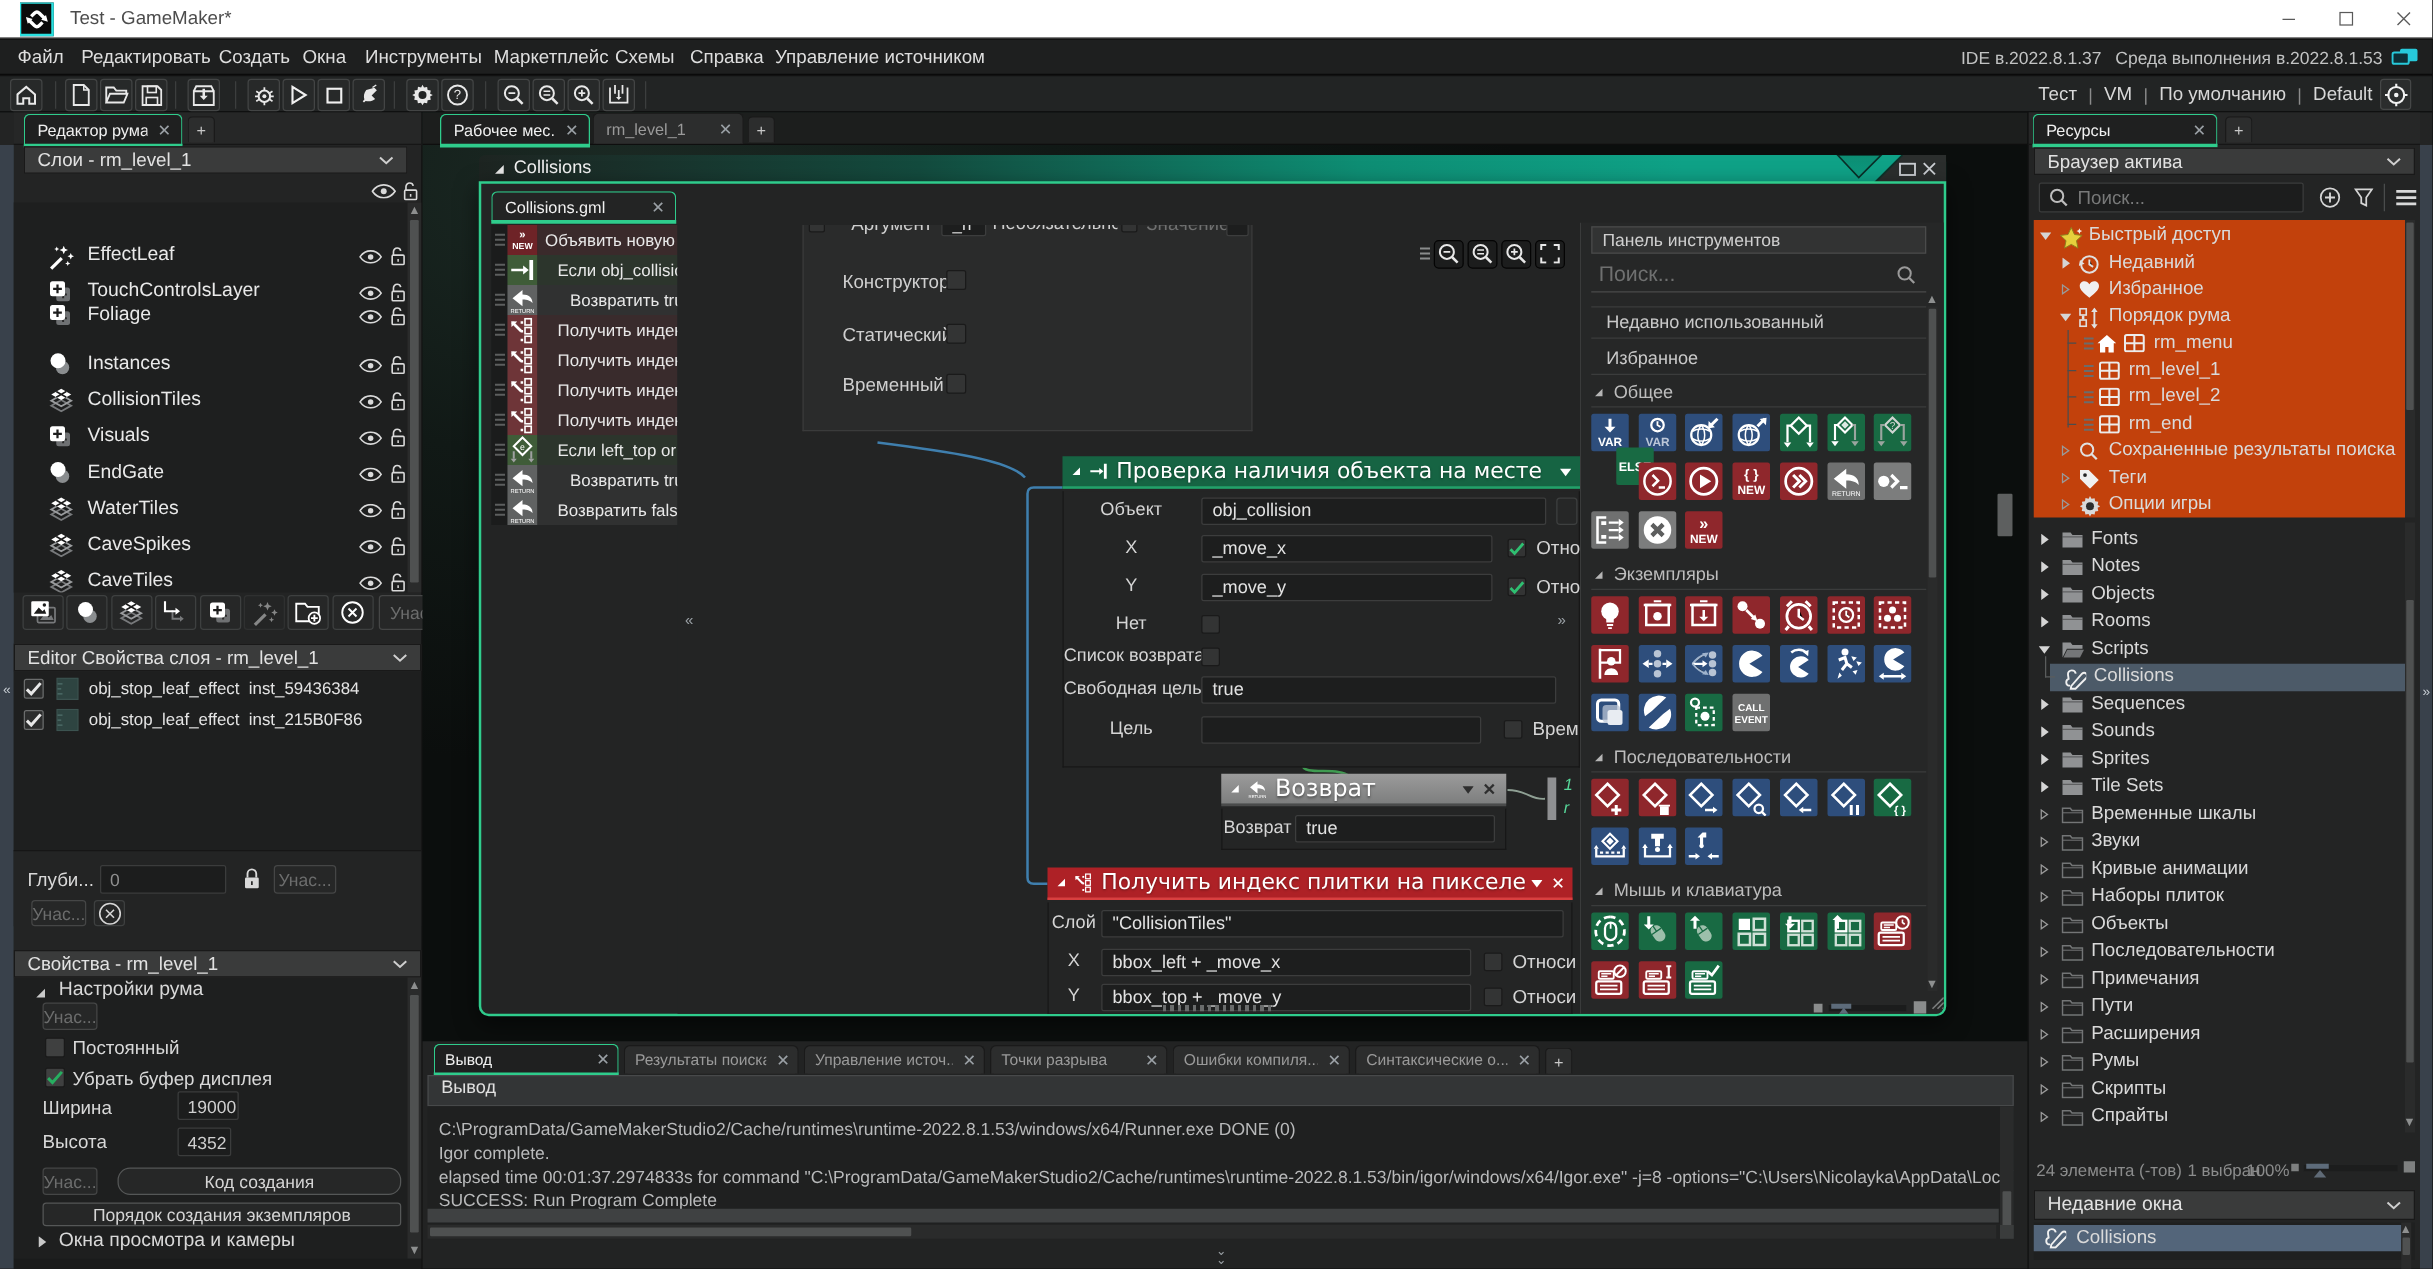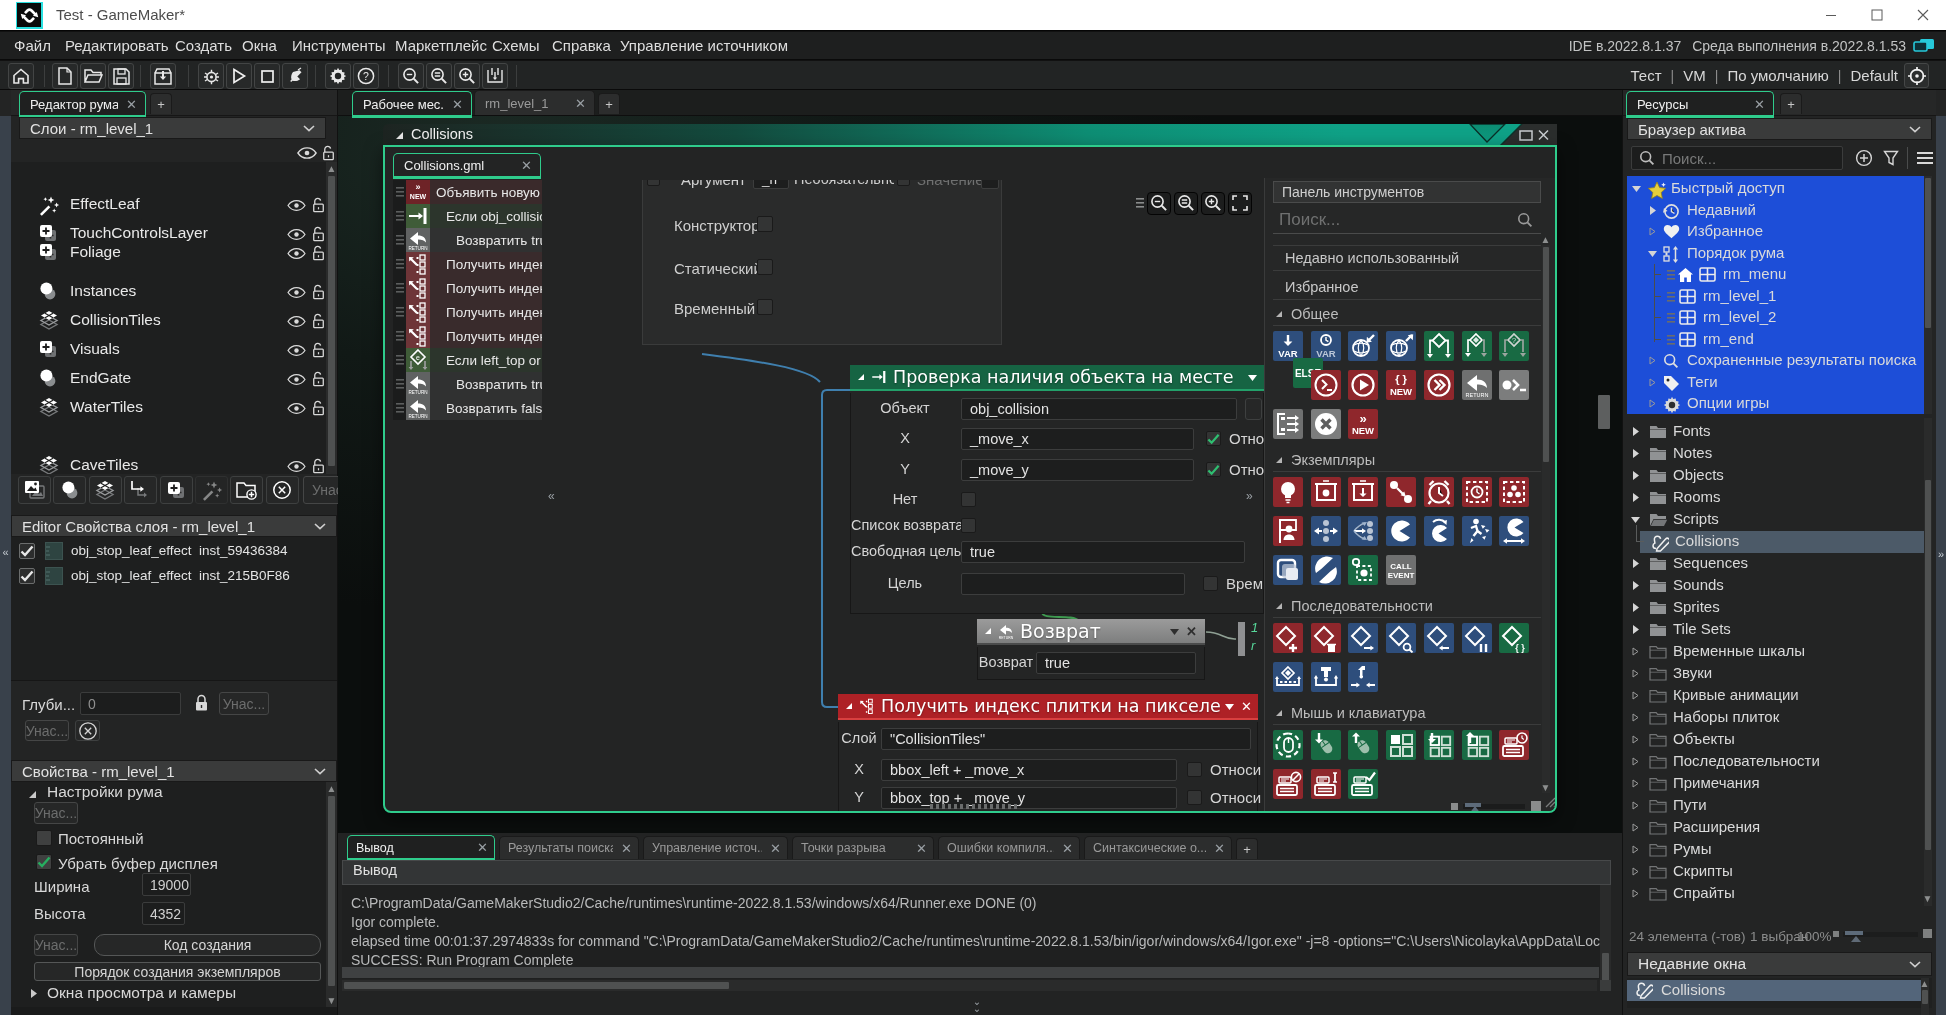--- a/index.html
+++ b/index.html
@@ -458,20 +458,44 @@
             </svg>
           </div>
           <div class="icn" style="position: absolute; left: 301px; top: 6px;">
             <svg width="13" height="16" viewBox="0 0 15 18">
               <path fill="none" stroke="#d9d9d9" stroke-width="1.5" d="M3.2 8V4.8A3.4 3.4 0 0 1 6.6 1.4c1.7 0 3 1.1 3.3 2.6"></path>
               <rect x="2" y="8" width="11" height="8.6" rx="1" fill="none" stroke="#d9d9d9" stroke-width="1.5"></rect>
               <path stroke="#d9d9d9" stroke-width="1.4" d="M7.5 11.5v2.5"></path>
             </svg>
           </div>
         </div>
+        <div class="llrow" style="position: absolute; left: 0px; top: 261px; width: 315px;">
+          <div class="icn" style="position: absolute; left: 27px; top: 3px;">
+            <svg width="22" height="20" viewBox="0 0 22 20">
+              <path fill="none" stroke="#77797b" stroke-width="1.4" d="m11 9 8 4.5L11 18l-8-4.5z" transform="translate(0 1)"></path>
+              <path fill="none" stroke="#9a9c9e" stroke-width="1.4" d="m11 6 8 4.5L11 15l-8-4.5z"></path>
+              <path fill="#fff" d="m11 1 8 4.5L11 10 3 5.5z"></path>
+              <path stroke="#1d1d1d" stroke-width="1.2" d="m7 3.2 8 4.6M15 3.2l-8 4.6"></path>
+            </svg>
+          </div>
+          <div class="nm" style="position: absolute; left: 49px; top: 4px;">CaveSpikes</div>
+          <div class="icn" style="position: absolute; left: 276px; top: 9px;">
+            <svg width="19" height="11" viewBox="0 0 22 13">
+              <path fill="none" stroke="#d9d9d9" stroke-width="1.5" d="M1 6.5C4 2 8 .8 11 .8S18 2 21 6.5C18 11 14 12.2 11 12.2S4 11 1 6.5z"></path>
+              <circle cx="11" cy="6.5" r="2.6" fill="#d9d9d9"></circle>
+            </svg>
+          </div>
+          <div class="icn" style="position: absolute; left: 301px; top: 6px;">
+            <svg width="13" height="16" viewBox="0 0 15 18">
+              <path fill="none" stroke="#d9d9d9" stroke-width="1.5" d="M3.2 8V4.8A3.4 3.4 0 0 1 6.6 1.4c1.7 0 3 1.1 3.3 2.6"></path>
+              <rect x="2" y="8" width="11" height="8.6" rx="1" fill="none" stroke="#d9d9d9" stroke-width="1.5"></rect>
+              <path stroke="#d9d9d9" stroke-width="1.4" d="M7.5 11.5v2.5"></path>
+            </svg>
+          </div>
+        </div>
         <div class="llrow" style="position: absolute; left: 0px; top: 290px; width: 315px;">
           <div class="icn" style="position: absolute; left: 27px; top: 3px;">
             <svg width="22" height="20" viewBox="0 0 22 20">
               <path fill="none" stroke="#77797b" stroke-width="1.4" d="m11 9 8 4.5L11 18l-8-4.5z" transform="translate(0 1)"></path>
               <path fill="none" stroke="#9a9c9e" stroke-width="1.4" d="m11 6 8 4.5L11 15l-8-4.5z"></path>
               <path fill="#fff" d="m11 1 8 4.5L11 10 3 5.5z"></path>
               <path stroke="#1d1d1d" stroke-width="1.2" d="m7 3.2 8 4.6M15 3.2l-8 4.6"></path>
             </svg>
           </div>
           <div class="nm" style="position: absolute; left: 49px; top: 4px;">CaveTiles</div>
@@ -1681,21 +1705,21 @@
             <path fill="none" stroke="#d5d5d5" stroke-width="1.4" d="M1.5 1.5h13L10 8v6.5l-4-2V8z"></path>
           </svg>
         </div>
         <div style="position: absolute; left: 280px; top: 3px; width: 1px; height: 22px; background: rgb(74, 76, 76);"></div>
         <div class="icn" style="position: absolute; left: 289px; top: 7px;">
           <svg width="18" height="14" viewBox="0 0 18 14">
             <path stroke="#d9d9d9" stroke-width="2.2" d="M1 2h16M1 7h16M1 12h16"></path>
           </svg>
         </div>
       </div>
-      <div style="position: absolute; left: 4px; top: 86px; width: 297px; height: 238px; background: #1d4ed8; overflow: hidden;">
+      <div style="position: absolute; left: 4px; top: 86px; width: 297px; height: 238px; background: #c2410c; overflow: hidden;">
         <div style="position: absolute; left: 27px; top: 88px; width: 1px; height: 78px; background: rgb(75, 77, 77);"></div>
         <div style="position: absolute; left: 27px; top: 98px; width: 7px; height: 1px; background: rgb(75, 77, 77);"></div>
         <div style="position: absolute; left: 27px; top: 119.5px; width: 7px; height: 1px; background: rgb(75, 77, 77);"></div>
         <div style="position: absolute; left: 27px; top: 141px; width: 7px; height: 1px; background: rgb(75, 77, 77);"></div>
         <div style="position: absolute; left: 27px; top: 162.5px; width: 7px; height: 1px; background: rgb(75, 77, 77);"></div>
         <div class="tree-row" style="top: 2px; left: 0px;">
           <div class="arr" style="position: absolute; left: 4px; top: 6px;">
             <svg width="9" height="9" viewBox="0 0 9 9">
               <path fill="#d5d5d5" d="M0 2h9L4.5 8z"></path>
             </svg>

